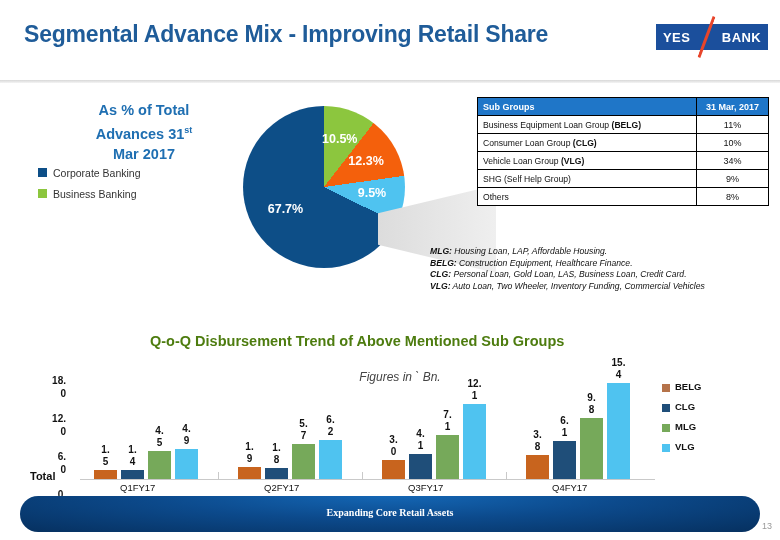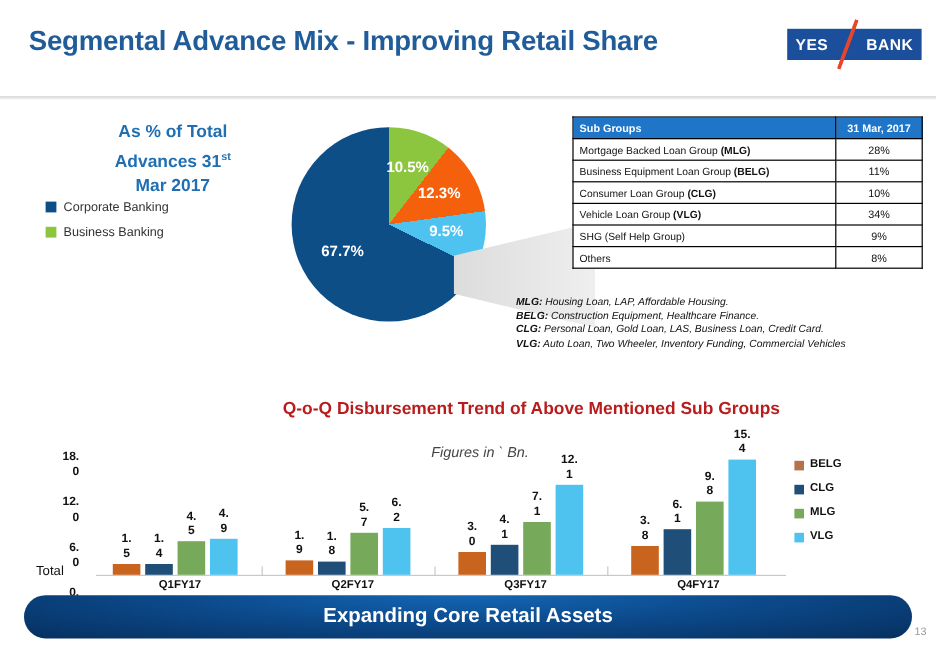--- a/index.html
+++ b/index.html
@@ -83,67 +83,67 @@
     position: absolute; left: 430px; top: 246px; width: 345px;
     font-size: 8.6px; line-height: 11.6px; color: #111;
     font-style: italic;
   }
   #footnotes .fn-key { font-weight: bold; font-style: italic; }
 
   
   #bar-block { position: absolute; left: 0; top: 330px; width: 780px; height: 175px; }
   #bar-title {
     position: absolute; left: 150px; top: 2px; width: 500px;
-    text-align: right; color: #b91c1c; font-size: 14.5px;
+    text-align: left; color: #4d7c0f; font-size: 14.5px;
     font-weight: bold; line-height: 18px;
   }
   #bar-subtitle {
     position: absolute; left: 150px; top: 40px; width: 500px;
     text-align: center; color: #444; font-size: 12px; font-style: italic;
   }
   #y-axis { position: absolute; left: 38px; top: 32px; width: 42px; }
   .y-tick {
     font-size: 10px; font-weight: bold; color: #111;
     line-height: 13px; text-align: right; width: 28px; margin-top: 12px;
   }
   #y-total {
     position: absolute; left: 30px; top: 140px;
-    font-size: 11px; font-weight: normal; color: #111;
+    font-size: 11px; font-weight: bold; color: #111;
   }
 
   #plot { position: absolute; left: 80px; top: 38px; width: 575px; height: 112px; }
   #baseline { position: absolute; left: 0; bottom: 0; width: 575px; height: 1px; background: #c9c9c9; }
   .grp-sep { position: absolute; bottom: 0; width: 1px; height: 8px; background: #c9c9c9; }
   .group { position: absolute; bottom: 1px; display: flex; align-items: flex-end; gap: 4px; }
   .bar { width: 23px; position: relative; }
   .bar .v {
     position: absolute; left: -4px; top: -26px; width: 31px; text-align: center;
     font-size: 10px; font-weight: bold; color: #111; line-height: 12px;
   }
   .x-cat {
-    position: absolute; font-size: 9.5px; font-weight: bold; color: #111;
-    text-align: center; line-height: 12px; width: 60px;
+    position: absolute; font-size: 9.5px; font-weight: normal; color: #111;
+    text-align: left; line-height: 12px; width: 60px;
   }
   .x-total {
     position: absolute; font-size: 10.5px; font-weight: bold; color: #111;
     text-align: center; line-height: 12px; width: 60px;
   }
   #bar-legend { position: absolute; left: 662px; top: 46px; width: 110px; }
   .blg-row { display: flex; align-items: center; height: 20px; }
   .blg-swatch { width: 8px; height: 8px; margin-right: 5px; margin-top: 3px; flex: 0 0 auto; }
   .blg-label { font-size: 9.5px; font-weight: bold; color: #111; line-height: 11px; width: 26px; }
 
   
   #banner {
     position: absolute; left: 20px; top: 496px; width: 740px; height: 36px;
     border-radius: 18px;
     background: radial-gradient(ellipse at 50% 0%, #1466b4 0%, #0c4a8c 45%, #06305f 100%);
-    color: #ffffff; font-size: 17px; font-weight: bold;
+    color: #ffffff; font-size: 10px; font-weight: bold;
     display: flex; align-items: flex-start; justify-content: center;
-    padding-top: 8px; overflow: hidden;
+    padding-top: 8px; overflow: hidden; font-family: Liberation Serif, serif;
   }
   #banner-text { text-align: center; line-height: 17px; }
   #page-num {
     position: absolute; right: 8px; top: 521px;
     font-size: 9px; color: #9a9a9a;
   }
 </style>
 </head>
 <body>
 
@@ -187,24 +187,20 @@
 
 <table id="sub-table">
   <thead>
     <tr>
       <th>Sub Groups</th>
       <th class="num">31 Mar, 2017</th>
     </tr>
   </thead>
   <tbody id="table-body">
       <tr>
-        <td class="grp">Mortgage Backed Loan Group <b>(MLG)</b></td>
-        <td class="num">28%</td>
-      </tr>
-      <tr>
         <td class="grp">Business Equipment Loan Group <b>(BELG)</b></td>
         <td class="num">11%</td>
       </tr>
       <tr>
         <td class="grp">Consumer Loan Group  <b>(CLG)</b></td>
         <td class="num">10%</td>
       </tr>
       <tr>
         <td class="grp">Vehicle Loan Group <b>(VLG)</b></td>
         <td class="num">34%</td>

